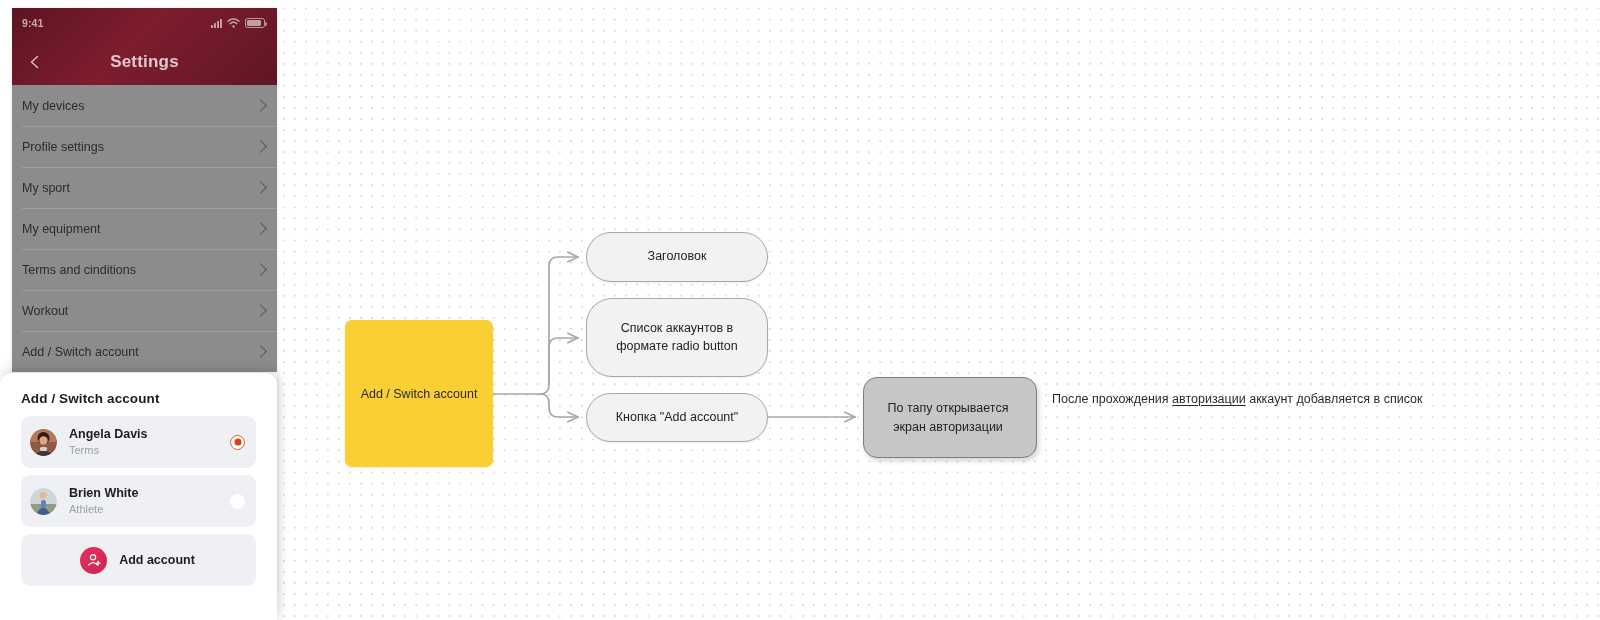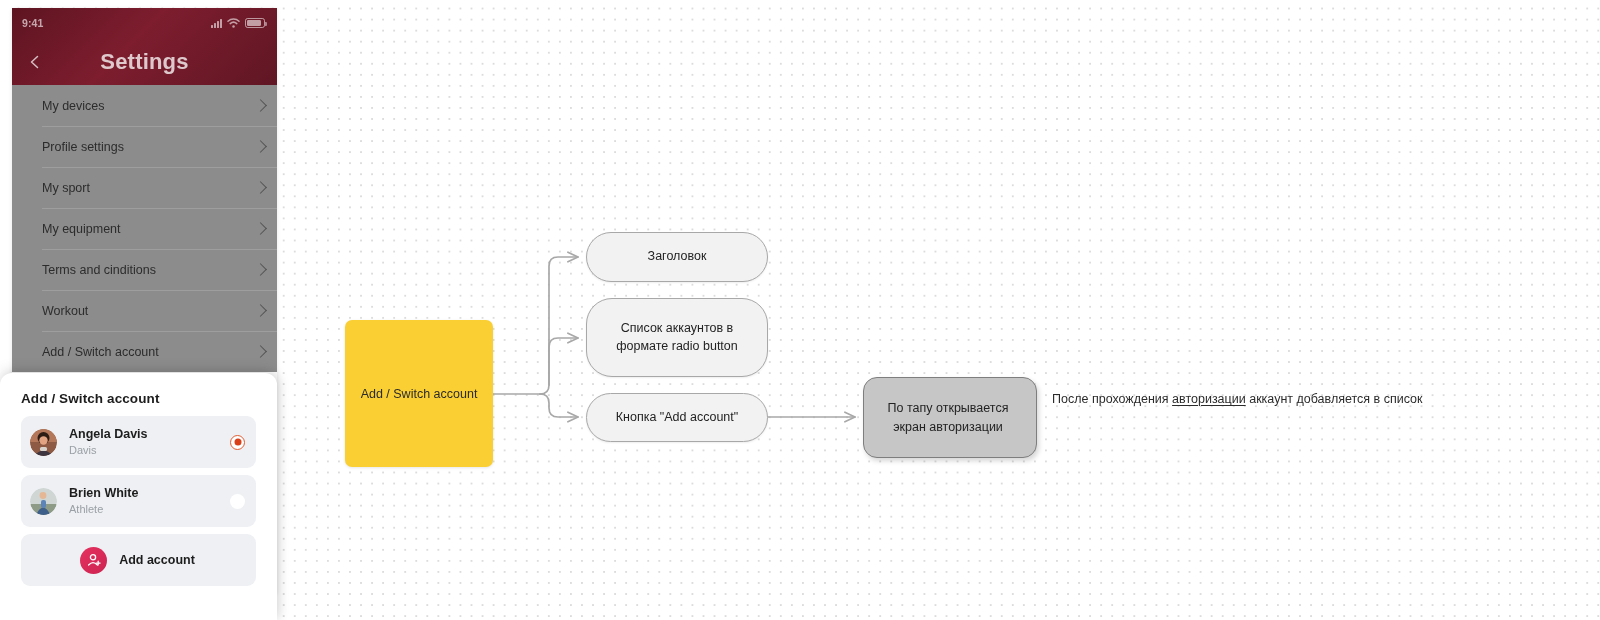--- a/index.html
+++ b/index.html
@@ -86,38 +86,37 @@
     display: block; height: 100%; width: 88%;
     background: rgba(255,255,255,0.58);
     border-radius: 1.3px;
   }
   .nav-row {
     position: absolute; left: 0; right: 0; top: 30px;
     height: 47px;
     display: flex; align-items: center; justify-content: center;
   }
   .nav-title {
-    font-size: 22px; font-weight: 600;
+    font-size: 17px; font-weight: 600;
     color: rgba(255,255,255,0.76);
     letter-spacing: .2px;
   }
   .nav-back {
     position: absolute; left: 14px; top: 50%;
     transform: translateY(-50%);
     width: 18px; height: 18px;
   }
 
   .settings-list { background: #8c8c8c; }
   .settings-row {
     height: 41px;
     display: flex; align-items: center;
     justify-content: space-between;
     padding: 0 12px 0 10px;
     position: relative;
-    margin-left: 20px;
   }
   .settings-row + .settings-row::before {
     content: ""; position: absolute;
     left: 10px; right: 0; top: 0; height: 1px;
     background: rgba(255,255,255,0.16);
   }
   .settings-label {
     font-size: 12.5px; color: #2c2c2c;
   }
   .chev {
@@ -356,21 +355,21 @@
             <rect y="0" width="27" height="13" fill="#b5775a"></rect>
             <circle cx="13.5" cy="9" r="6" fill="#2c1c14"></circle>
             <circle cx="13.5" cy="11.5" r="4.2" fill="#e2a383"></circle>
             <path d="M4 27 Q13.5 16 23 27 Z" fill="#3d3540"></path>
             <rect x="10" y="18" width="7" height="4" rx="1.5" fill="#d7d2cb"></rect>
           </g>
         </svg>
       </span>
       <span class="acct-text">
         <span class="acct-name" style="display:block">Angela Davis</span>
-        <span class="acct-role" style="display:block">Davis</span>
+        <span class="acct-role" style="display:block">Terms</span>
       </span>
       <span class="radio on"></span>
     </div>
 
     <div class="acct-row">
       <span class="avatar">
         <svg viewBox="0 0 27 27">
           <defs>
             <clipPath id="c2">
                 <circle cx="13.5" cy="13.5" r="13.5"></circle>

